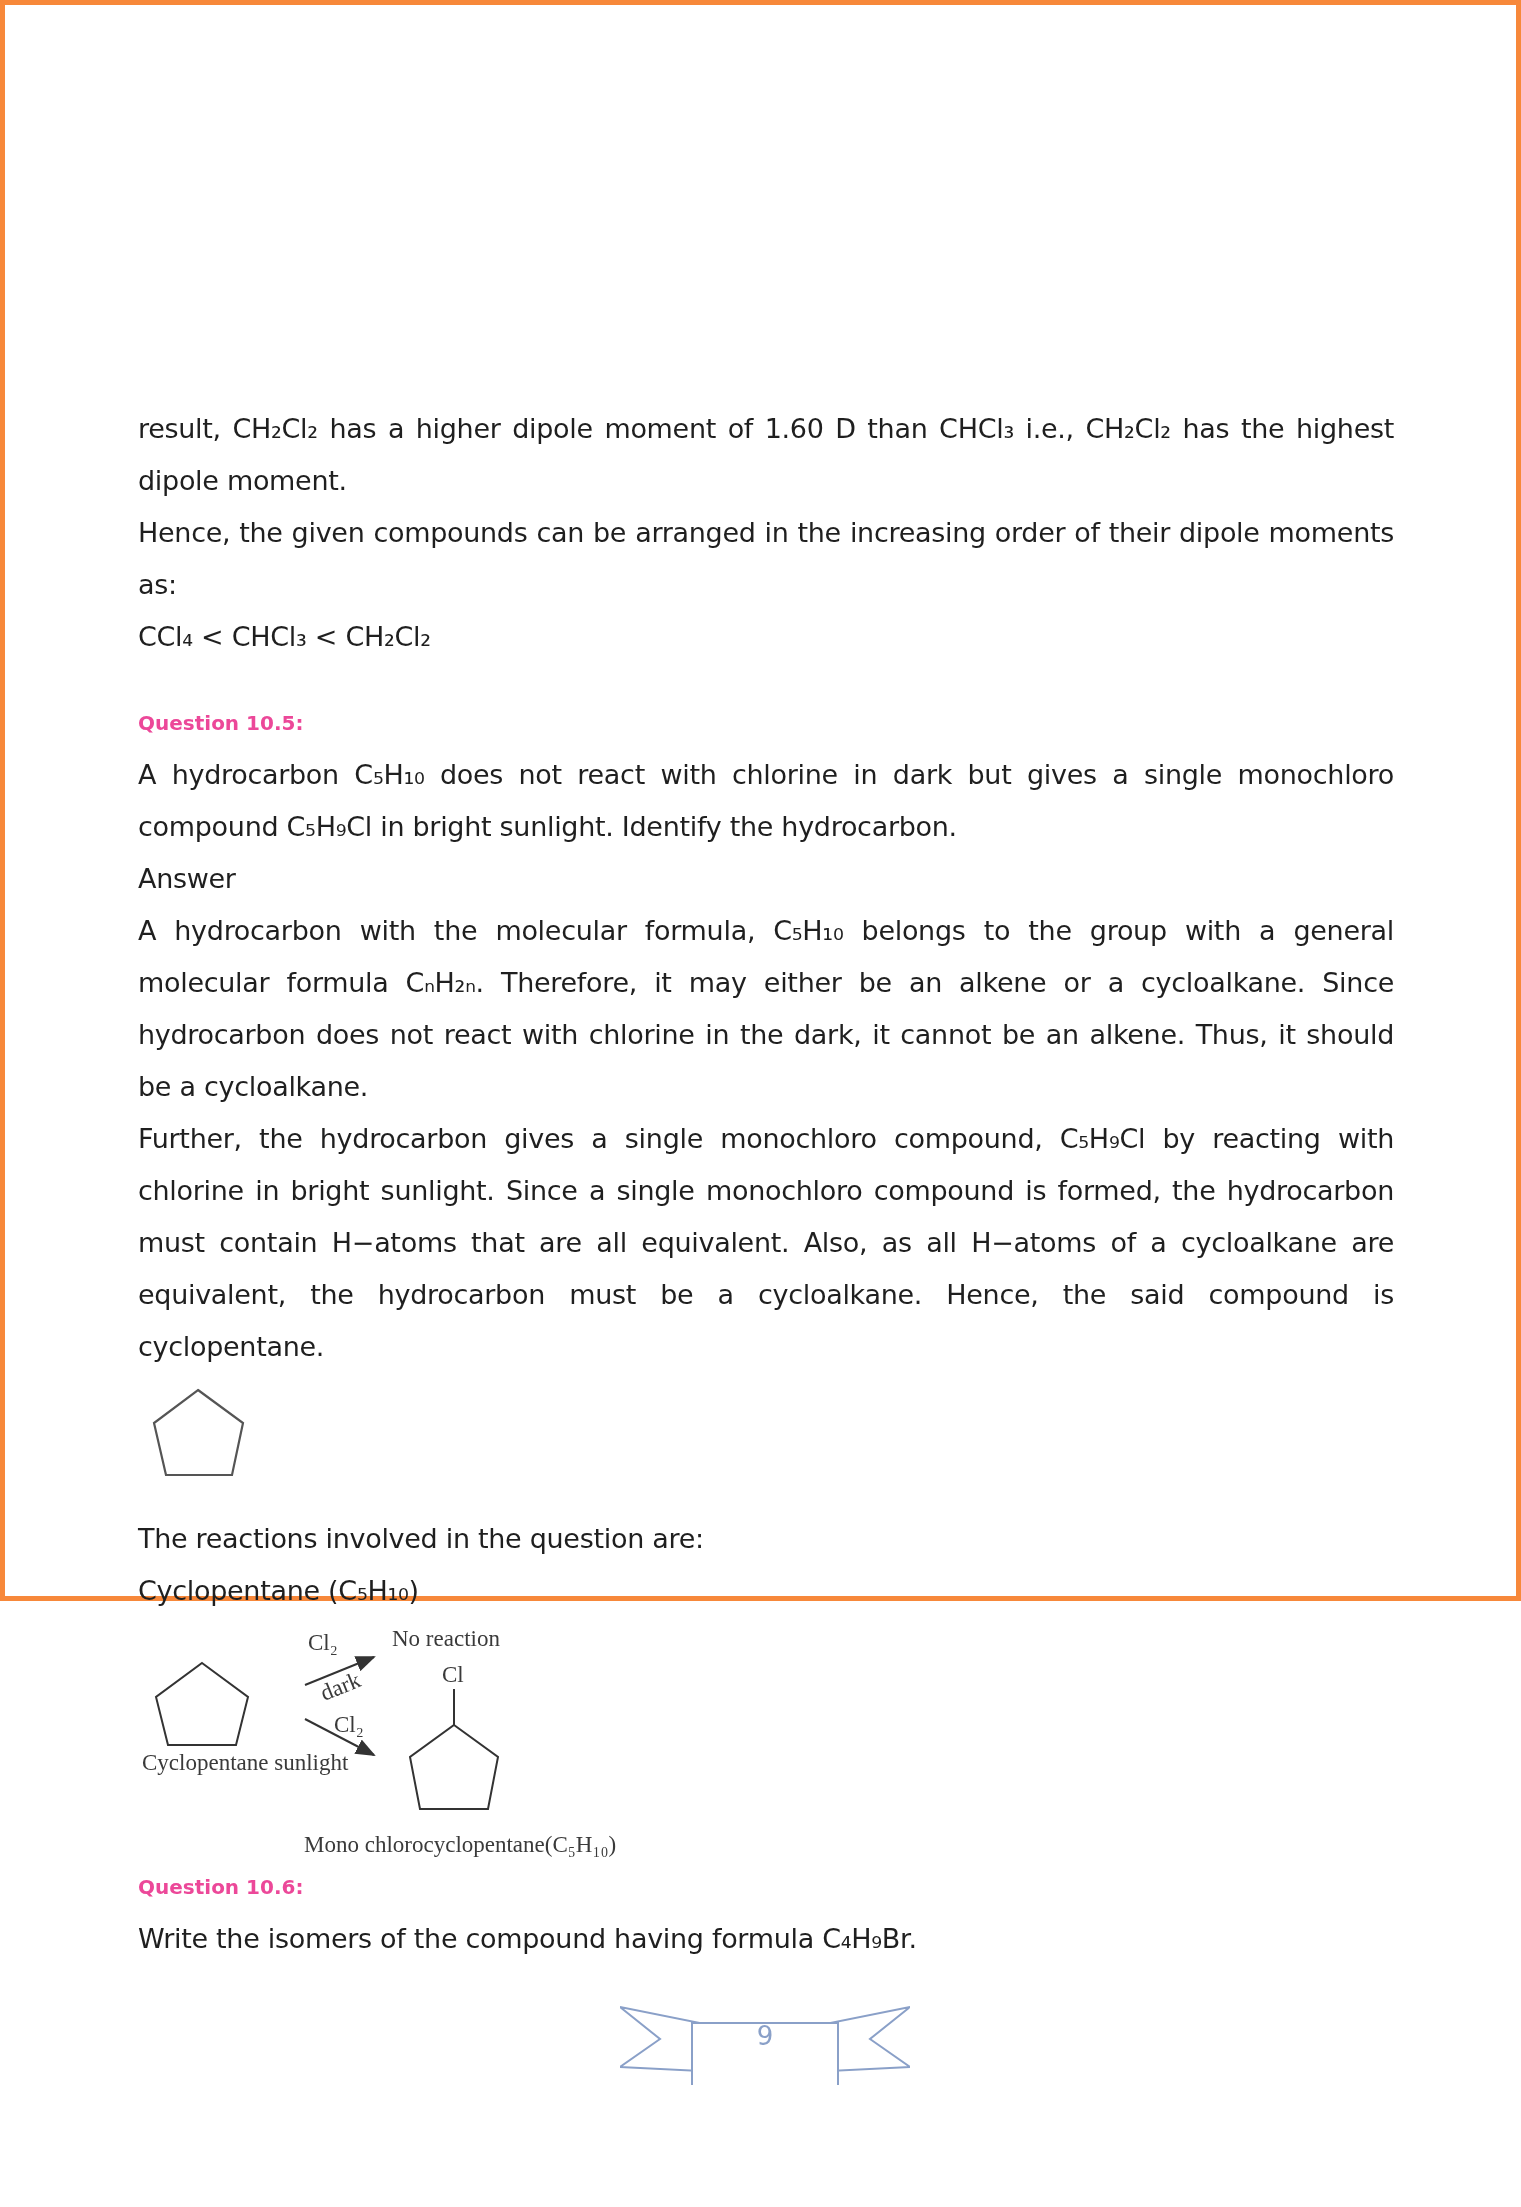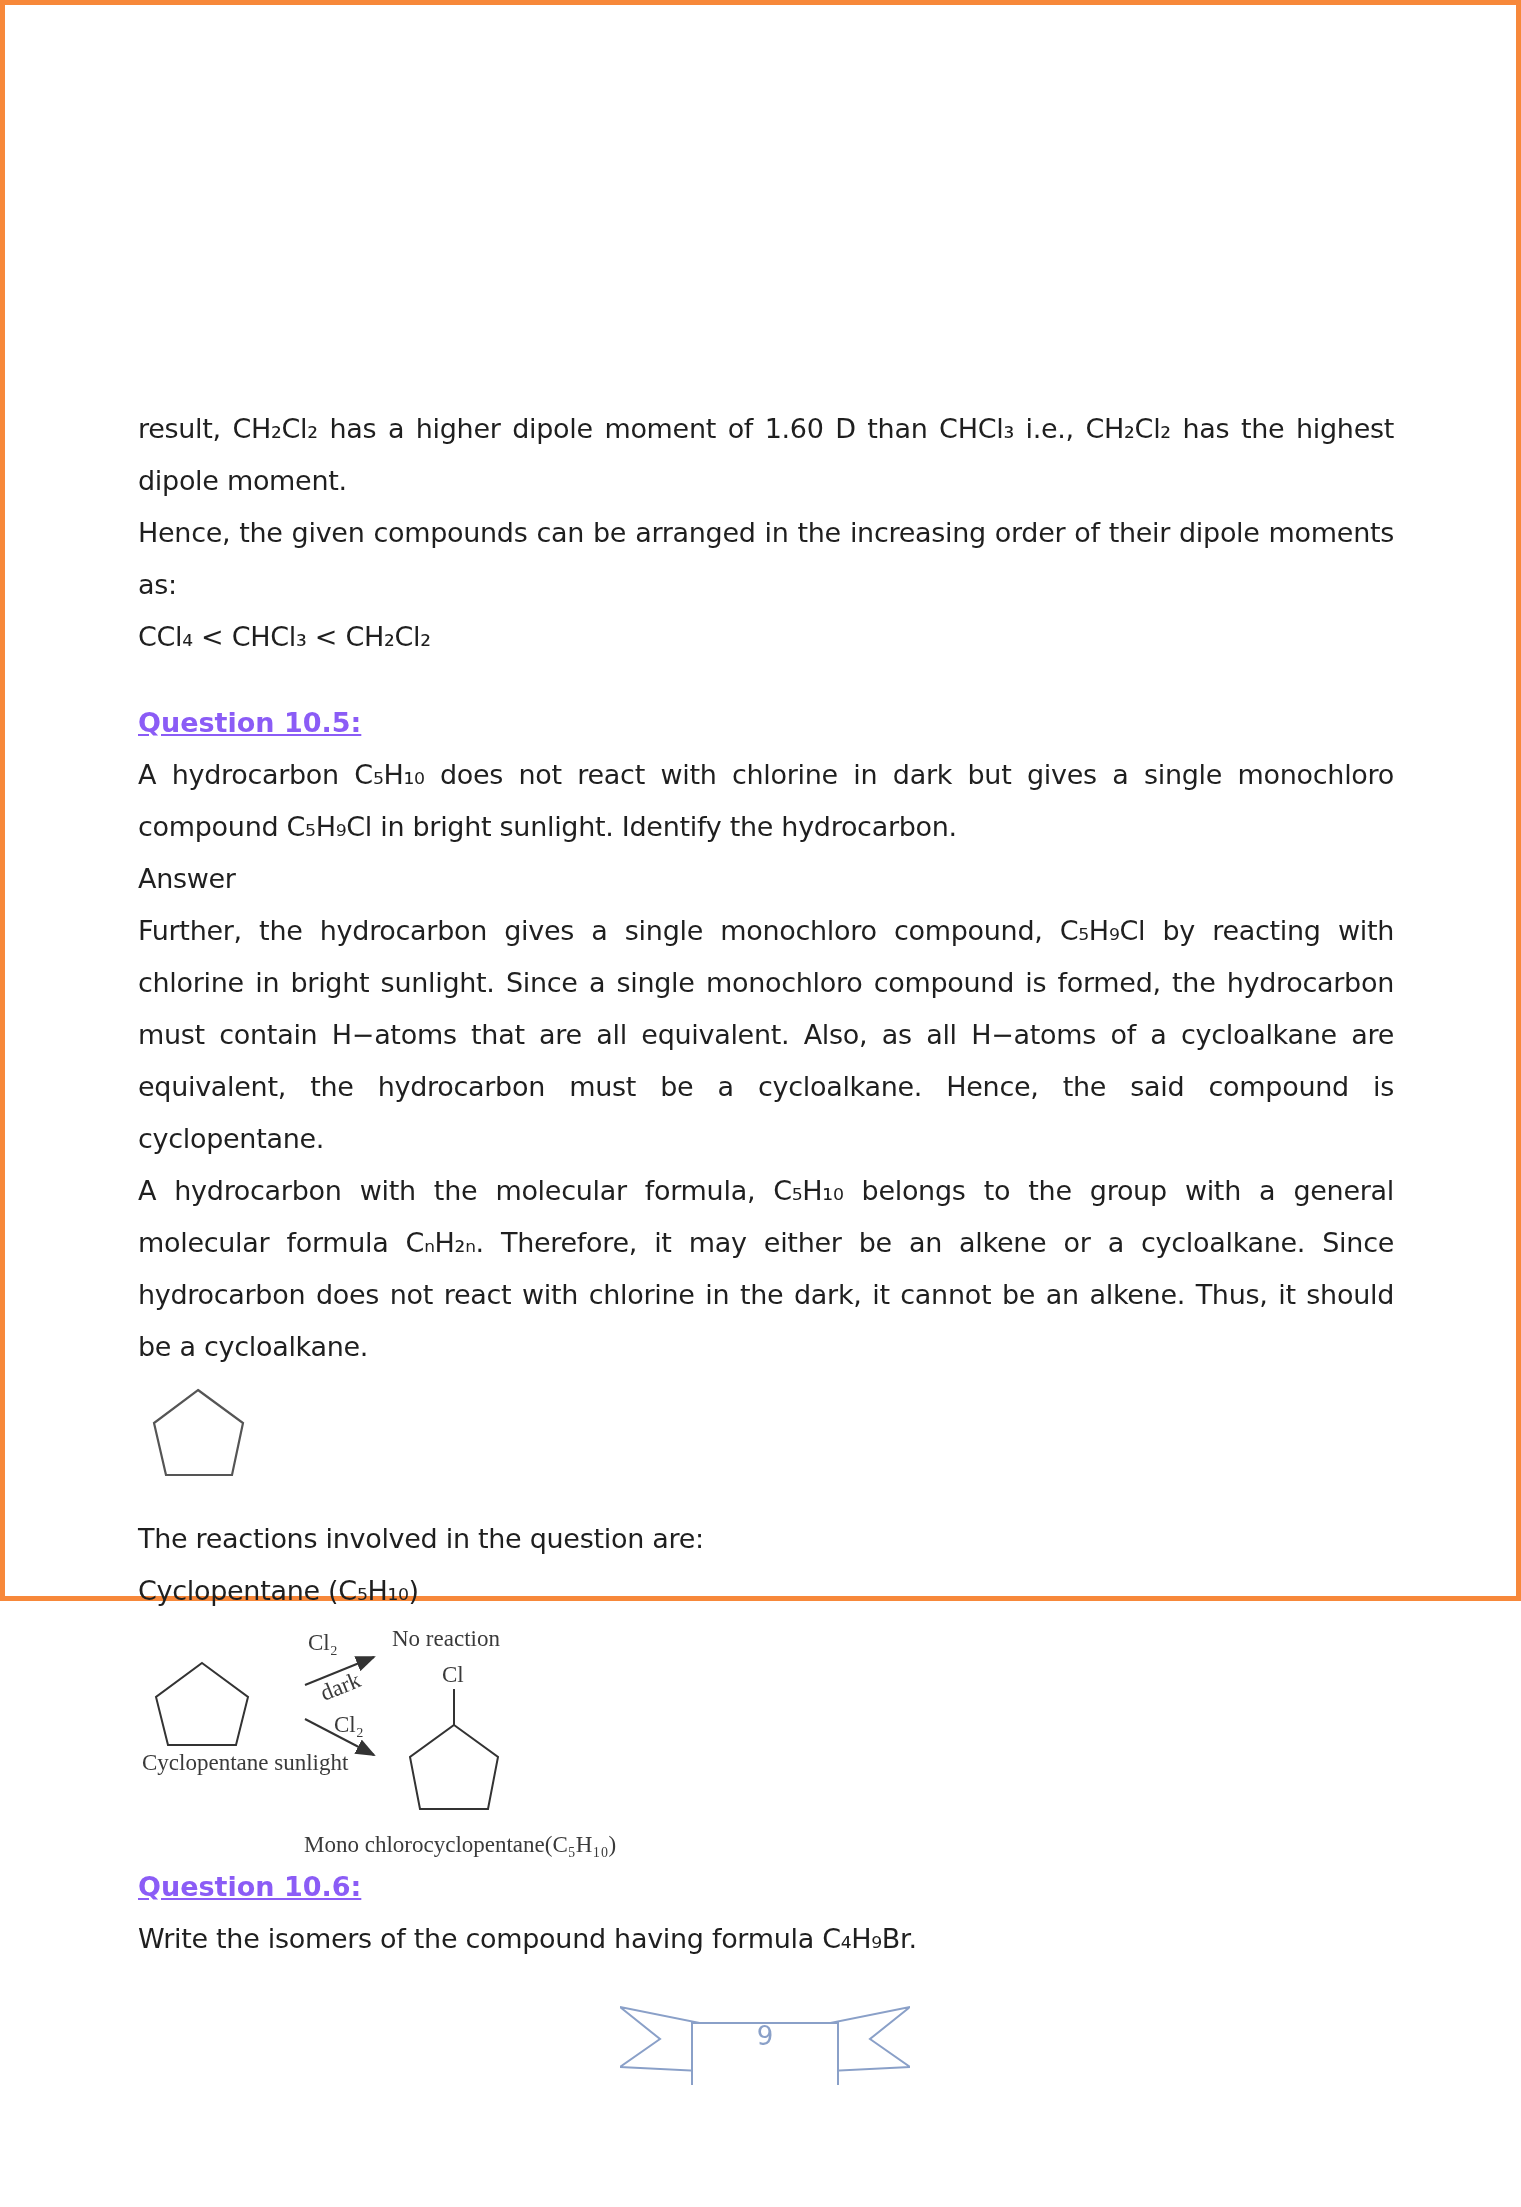--- a/index.html
+++ b/index.html
@@ -17,24 +17,23 @@
     width: 1256px;
     font-family: "DejaVu Sans", sans-serif;
     font-size: 27px;
     color: #1f1f1f;
     line-height: 52px;
   }
   .p { margin: 0; text-align: justify; letter-spacing: -0.3px; }
   .p.left { text-align: left; }
   .q-head {
     font-weight: bold;
-    color: #8b5cf6;
+    color: #ec4899;
     margin: 34px 0 0 0;
-    font-size: 27px;
-    text-decoration: underline;
+    font-size: 20px;
   }
   .mol-single { height: 140px; position: relative; margin-top: 0; }
   .mol-single svg { position: absolute; left: 6px; top: 12px; }
   .scheme { position: relative; height: 240px; width: 560px; margin-top: 2px; }
   .scheme svg { position: absolute; left: 0; top: 0; }
   .scheme .lbl {
     position: absolute;
     font-family: "Liberation Serif", serif;
     font-size: 23px;
     color: #3a3a3a;
@@ -61,22 +60,22 @@
 <div class="page">
   <div class="content">
 
     <p class="p">result, CH₂Cl₂ has a higher dipole moment of 1.60 D than CHCl₃ i.e., CH₂Cl₂ has the highest dipole moment.</p>
     <p class="p">Hence, the given compounds can be arranged in the increasing order of their dipole moments as:</p>
     <p class="p left">CCl₄ &lt; CHCl₃ &lt; CH₂Cl₂</p>
 
     <div class="q-head">Question 10.5:</div>
     <p class="p">A hydrocarbon C₅H₁₀ does not react with chlorine in dark but gives a single monochloro compound C₅H₉Cl in bright sunlight. Identify the hydrocarbon.</p>
     <p class="p left">Answer</p>
+    <p class="p">A hydrocarbon with the molecular formula, C₅H₁₀ belongs to the group with a general molecular formula CₙH₂ₙ. Therefore, it may either be an alkene or a cycloalkane. Since hydrocarbon does not react with chlorine in the dark, it cannot be an alkene. Thus, it should be a cycloalkane.</p>
     <p class="p">Further, the hydrocarbon gives a single monochloro compound, C₅H₉Cl by reacting with chlorine in bright sunlight. Since a single monochloro compound is formed, the hydrocarbon must contain H−atoms that are all equivalent. Also, as all H−atoms of a cycloalkane are equivalent, the hydrocarbon must be a cycloalkane. Hence, the said compound is cyclopentane.</p>
-    <p class="p">A hydrocarbon with the molecular formula, C₅H₁₀ belongs to the group with a general molecular formula CₙH₂ₙ. Therefore, it may either be an alkene or a cycloalkane. Since hydrocarbon does not react with chlorine in the dark, it cannot be an alkene. Thus, it should be a cycloalkane.</p>
 
     <div class="mol-single">
       <svg width="110" height="110" viewBox="0 0 110 110">
         <polygon points="54,5 99,38 88,90 22,90 10,38" fill="none" stroke="#555" stroke-width="2.2"></polygon>
       </svg>
     </div>
 
     <p class="p left">The reactions involved in the question are:</p>
     <p class="p left">Cyclopentane (C₅H₁₀)</p>
 

